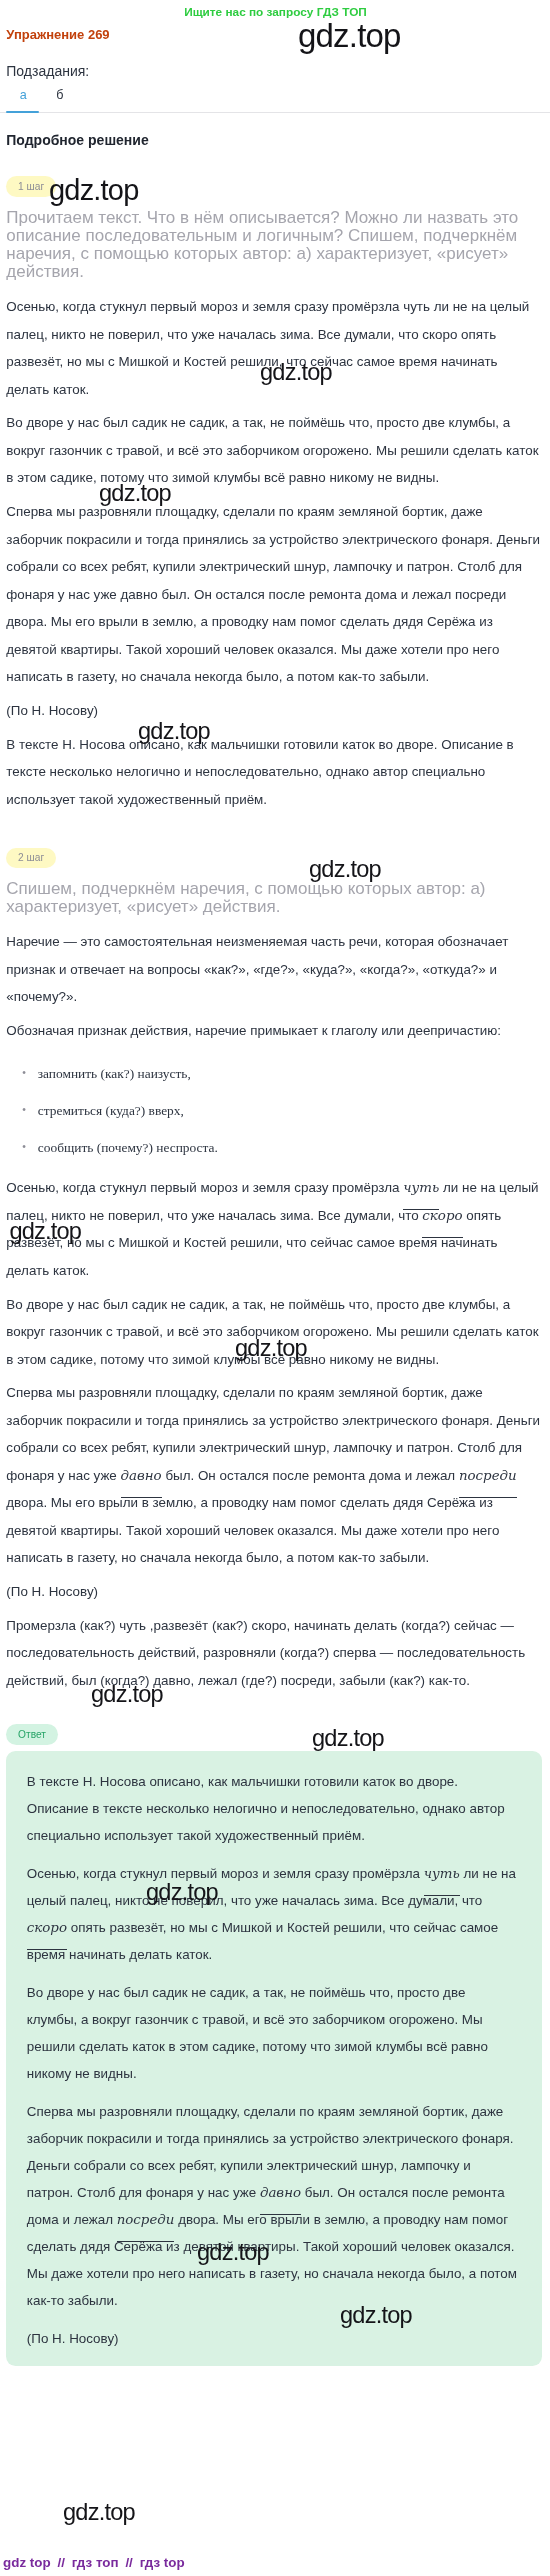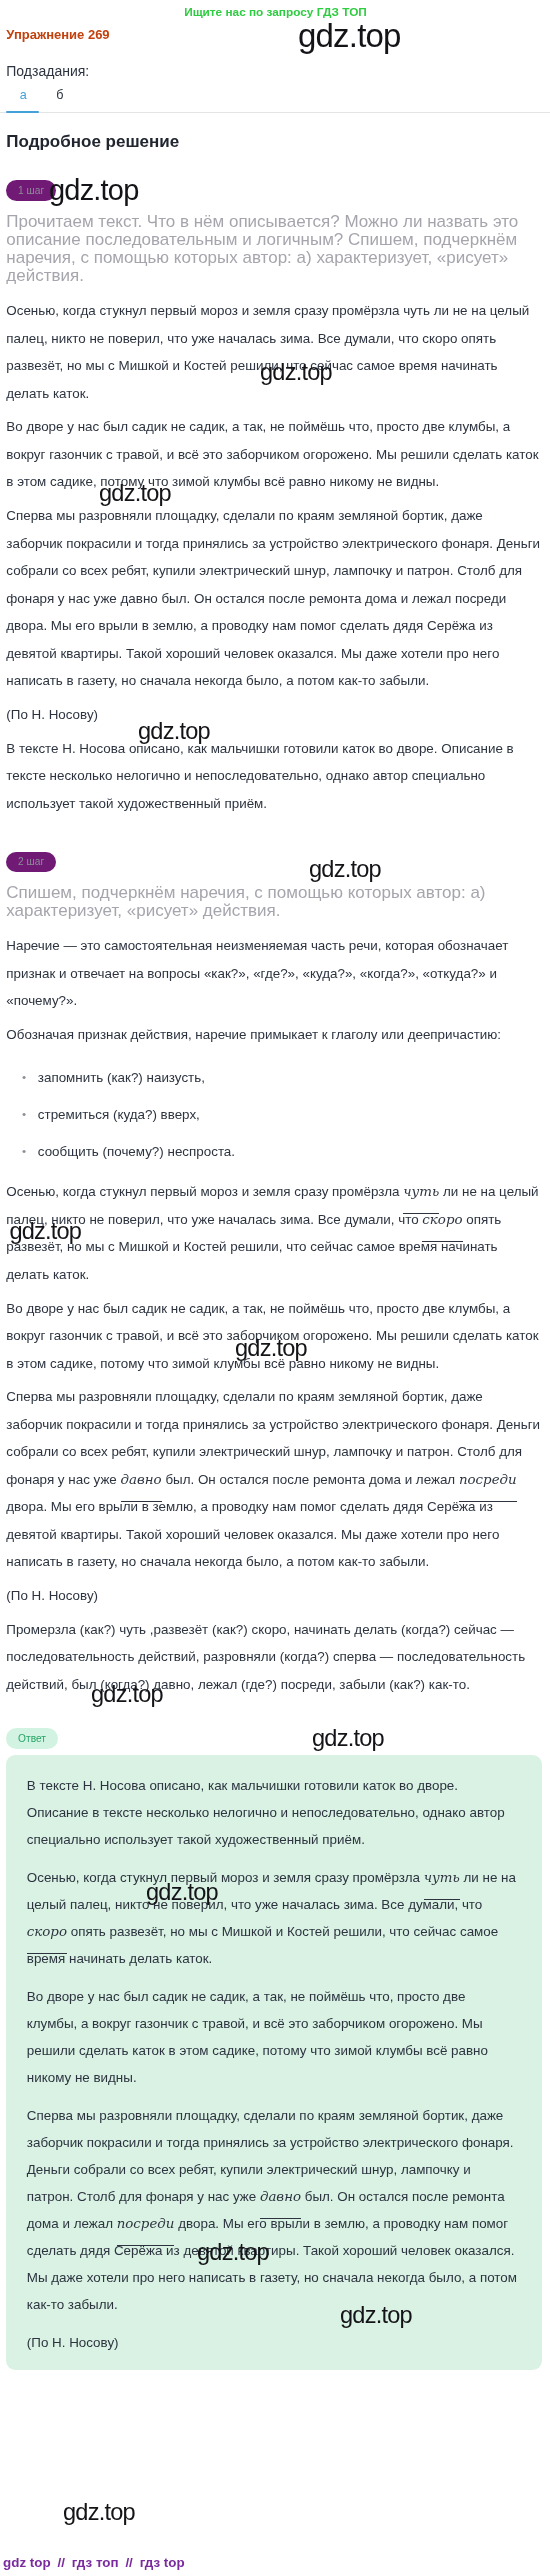--- a/index.html
+++ b/index.html
@@ -9,37 +9,37 @@
     font-family:"Liberation Sans",sans-serif;
   }
   .promo{ text-align:center;padding-top:4.7px;font-size:11.8px;color:#2ecc40;font-weight:bold; }
   .title{ font-size:13px;font-weight:bold;color:#c2410c;margin:8.7px 0 0 6.3px; }
   .subtasks{ margin:21px 0 0 6.3px;font-size:14px; }
   .tabs{ margin-top:8.7px;position:relative;border-bottom:0.8px solid #e4e4e7;height:23.6px; }
   .tab{ display:inline-block;font-size:12.6px;cursor:pointer; }
   .tab-a{ margin-left:19.7px;color:#44a1d9; }
   .tab-b{ margin-left:26px;color:#2d3440; }
   .tab-underline{ position:absolute;left:5.5px;bottom:-1.6px;width:33px;height:2.4px;background:#44a1d9;border-radius:1.6px; }
-  .section-title{ font-size:17px;font-weight:bold;margin:19.7px 0 0 6.3px;color:#20252f; }
+  .section-title{ font-size:14px;font-weight:bold;margin:19.7px 0 0 6.3px;color:#20252f; }
   .badge{
-    display:inline-block;background:#701a75;color:#8d8d96;font-size:10.2px;
+    display:inline-block;background:#fef9c3;color:#8d8d96;font-size:10.2px;
     padding:4.7px 11.8px;border-radius:12.6px;margin:28px 0 0 6.3px;
   }
   .badge-answer{ background:#d3f3e2;color:#27a467;margin-top:23.6px; }
   .hint{ color:#a5a5ad;font-size:17px;line-height:18px;margin:11.8px 9.4px 0 6.3px; }
   .textblock{ margin:12.6px 9.4px 0 6.3px;font-size:13.4px;line-height:27.5px; }
   .textblock p{ margin:0 0 6.3px 0; }
   .conclusion{ margin-top:11px; }
   .adv{
     font-family:"DejaVu Serif",serif;font-style:italic;
     border-bottom:1.2px solid #2d3440;padding-bottom:14px;
   }
   ul.adverb-list{ list-style:none;margin:15.7px 0 7.9px 0;padding:0; }
   ul.adverb-list li{
-    font-size:13.4px;line-height:27.5px;margin:0 0 9.4px 0;position:relative;padding-left:31.5px;
+    font-size:13.4px;line-height:27.5px;margin:0 0 9.4px 0;position:relative;padding-left:31.5px;font-family:Liberation Serif, serif;
   }
   ul.adverb-list li::before{
     content:"•";position:absolute;left:15.7px;top:0;color:#8d8d96;font-size:11.8px;
   }
   .answer-box{
     margin:6.3px 9.4px 0 6.3px;background:#d9f2e3;border-radius:9.4px;
     padding:17.3px 23.6px 14px 20.5px;font-size:13.4px;line-height:27px;
   }
   .answer-box p{ margin:0 0 11px 0; }
   .answer-box p:last-child{ margin-bottom:0; }

